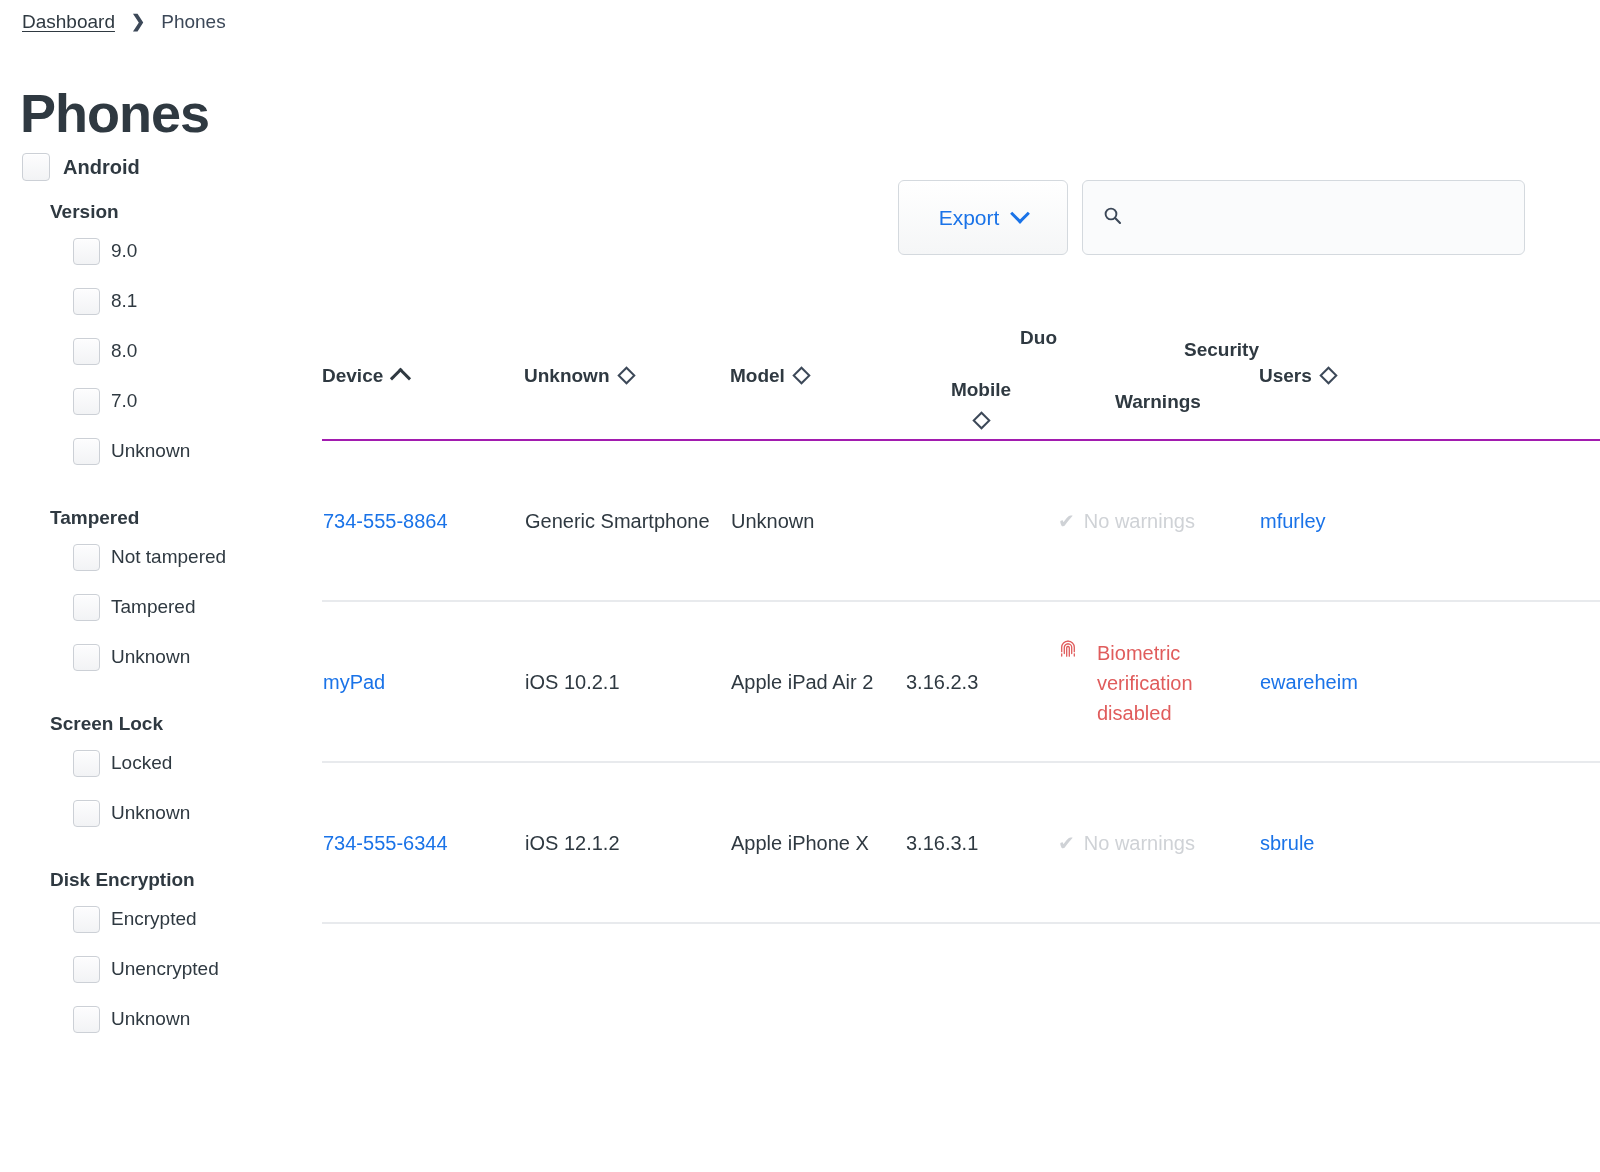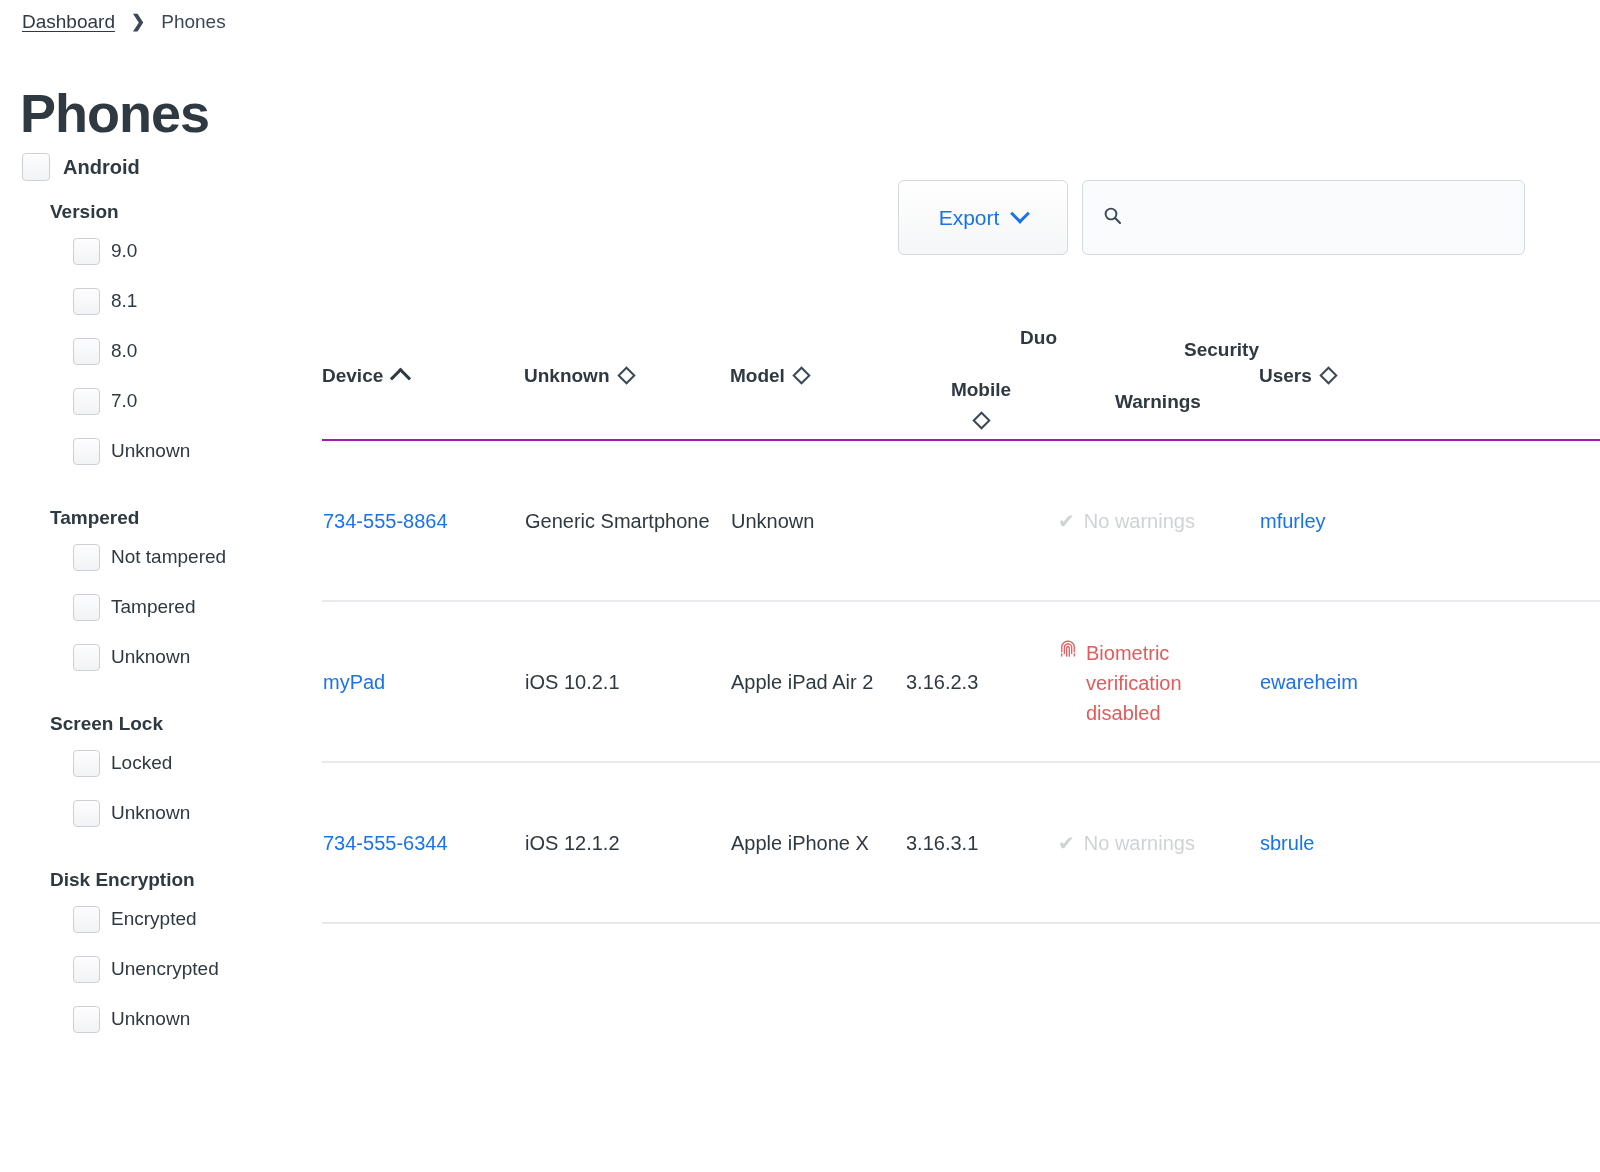--- a/index.html
+++ b/index.html
@@ -210,21 +210,21 @@
     display: flex;
     align-items: baseline;
     gap: 9px;
     line-height: 1.5;
   }
   .check-glyph { color: #cfd2d6; font-size: 20px; }
   .warn-bad {
     color: #e05c5c;
     display: flex;
     align-items: baseline;
-    gap: 8px;
+    gap: 19px;
     line-height: 1.5;
   }
   .fingerprint-icon { flex: 0 0 20px; margin-top: 2px; }
 
   
   col.c-device   { width: 202px; }
   col.c-platform { width: 206px; }
   col.c-model    { width: 175px; }
   col.c-duo      { width: 152px; }
   col.c-warn     { width: 202px; }

